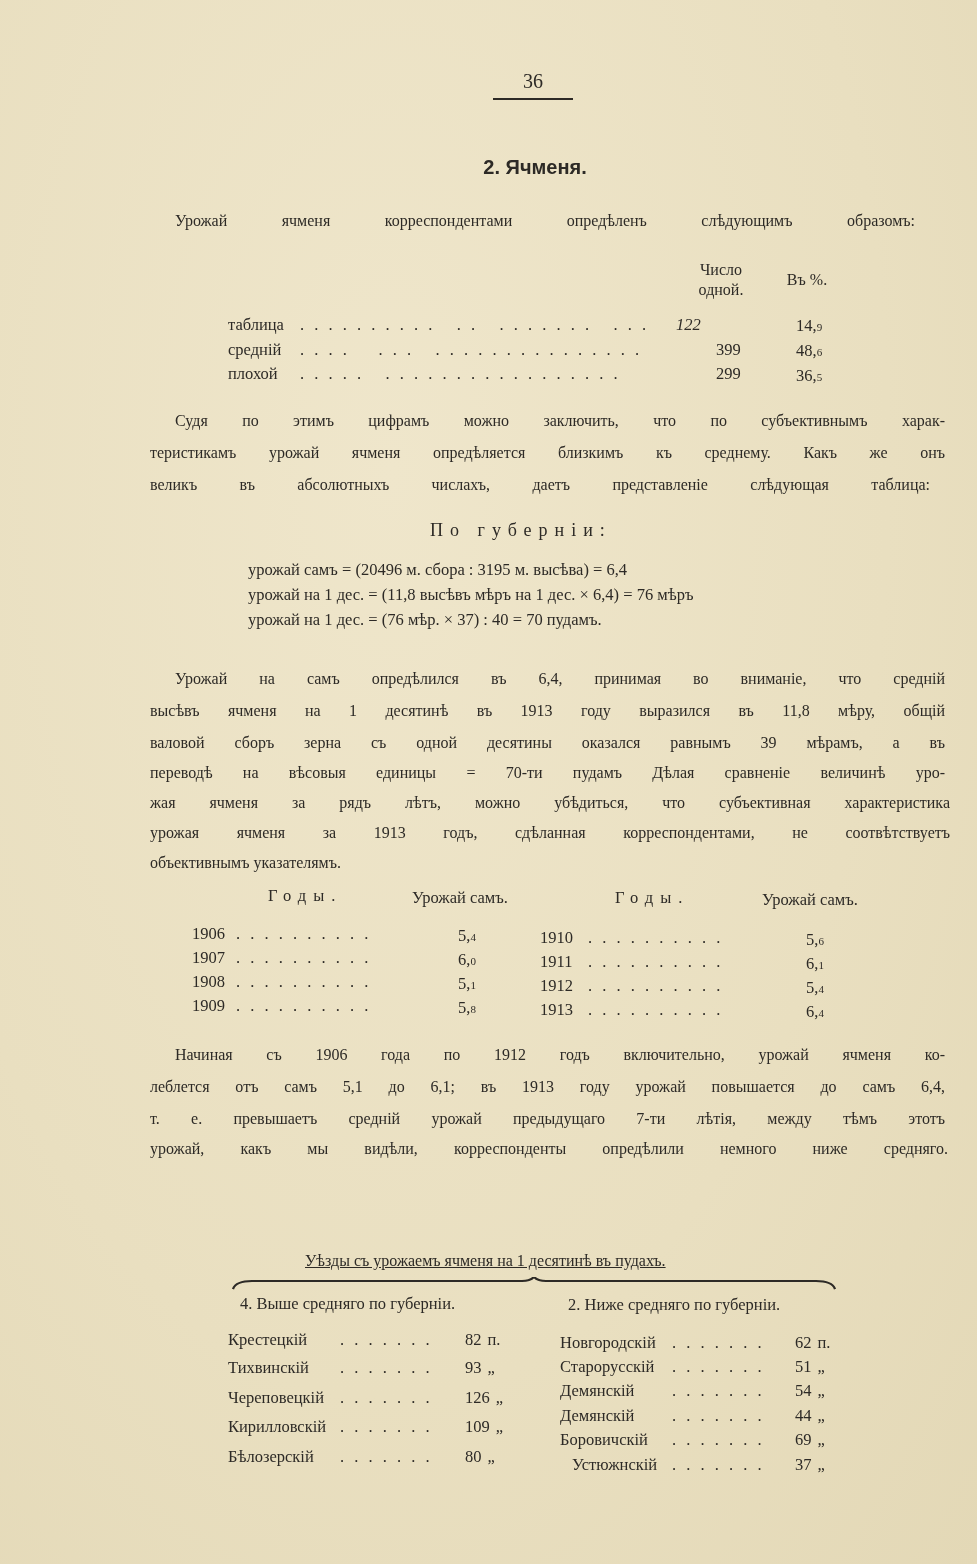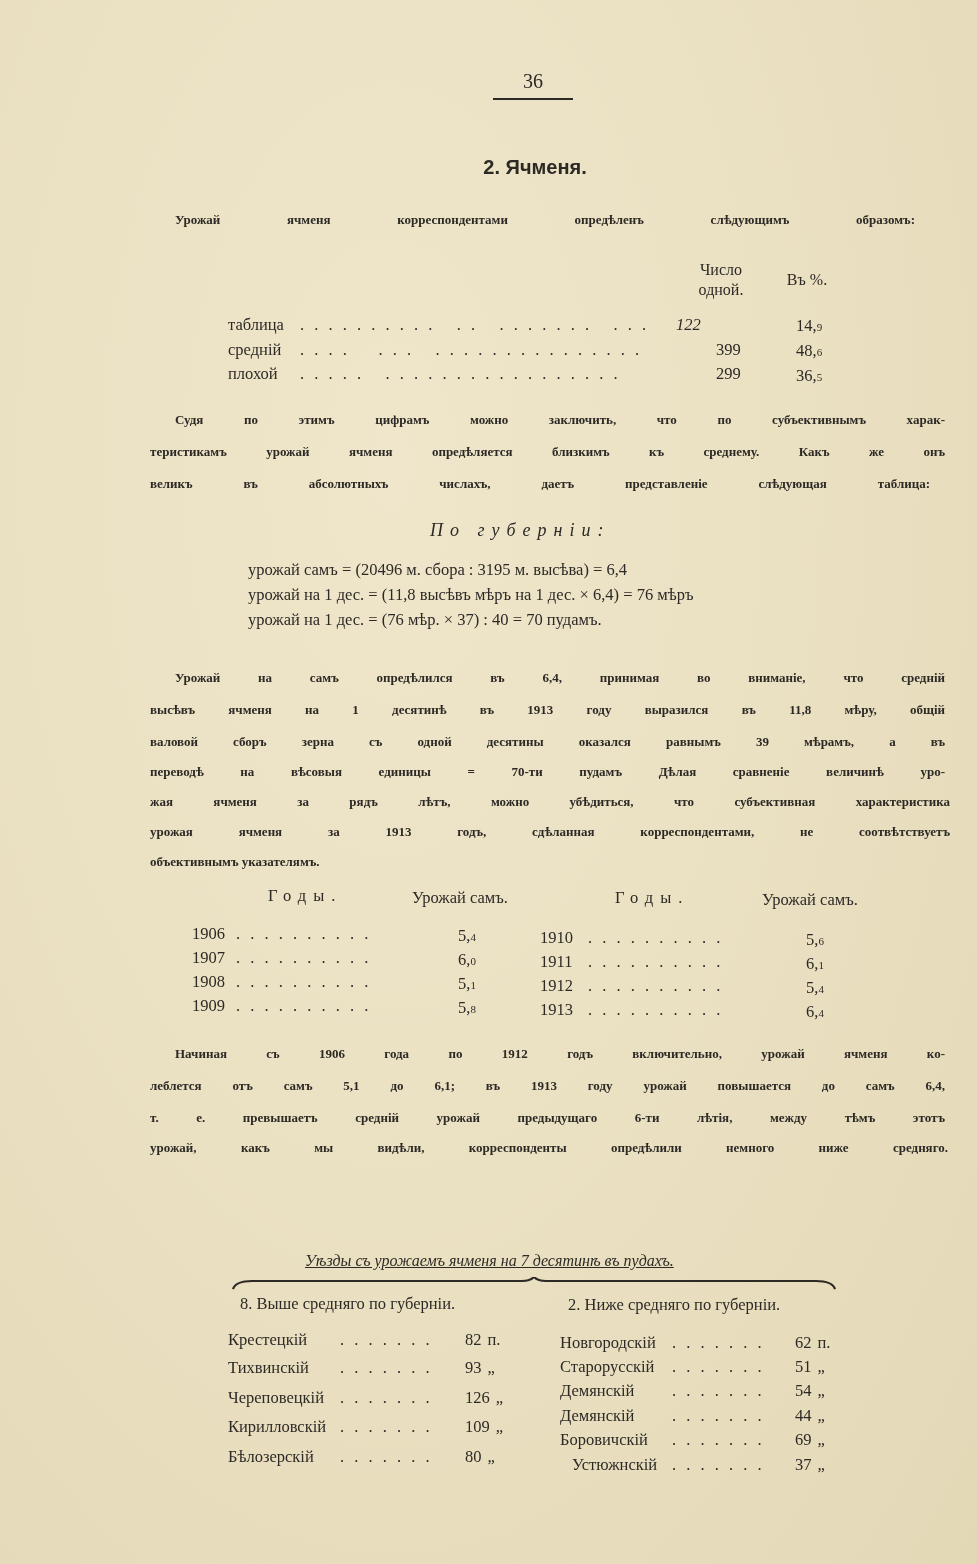--- a/index.html
+++ b/index.html
@@ -9,27 +9,27 @@
     background-image: radial-gradient(ellipse at 40% 30%, #efe6cb 0%, #e9dfc0 60%, #e3d8b6 100%);
     font-family: "Liberation Serif", "DejaVu Serif", serif;
     color: #2d2a26;
     position: relative;
   }
   .page { position: absolute; left: 0; top: 0; width: 977px; height: 1564px; }
   .abs { position: absolute; white-space: nowrap; }
   .pagenum { left: 493px; top: 70px; width: 80px; text-align: center; font-size: 20px; }
   .pagerule { left: 493px; top: 98px; width: 80px; height: 0; border-top: 2px solid #2d2a26; }
   .title { left: 0; width: 1070px; top: 156px; text-align: center; font-family: "Liberation Sans", "DejaVu Sans", sans-serif; font-weight: bold; font-size: 20px; }
-  .line { position: absolute; white-space: nowrap; font-size: 13px; font-weight: bold; }
+  .line { position: absolute; white-space: nowrap; font-size: 16px; }
   .just { text-align: justify; text-align-last: justify; }
   .hdr { font-size: 16px; text-align: center; line-height: 20px; }
   .dots { color: #2d2a26; letter-spacing: 3px; }
   .num { font-size: 17px; }
   .sub { font-size: 11px; }
-  .italic { font-style: italic; }
+  .italic { }
   .spaced { letter-spacing: 7px; }
   .brace { position: absolute; left: 232px; top: 1277px; width: 604px; height: 14px; }
   .row { position: absolute; white-space: nowrap; font-size: 16.5px; }
 </style>
 </head>
 <body>
 
 <div class="page">
 
   <div class="abs pagenum">36</div>
@@ -142,31 +142,31 @@
           <div class="row num" style="left: 540px; top: 1000px;">1913</div>
           <div class="row dots" style="left: 588px; top: 1000px;">. . . . . . . . . .</div>
           <div class="row num" style="left: 806px; top: 1002px;"><span>6</span>,<span class="sub">4</span></div>
         </div>
       </div>
   </div>
 
   <div>
     <div class="line just" style="left:175px; top:1046px; width:770px;">Начиная съ 1906 года по 1912 годъ включительно, урожай ячменя ко-</div>
     <div class="line just" style="left:150px; top:1078px; width:795px;">леблется отъ самъ 5,1 до 6,1; въ 1913 году урожай повышается до самъ 6,4,</div>
-    <div class="line just" style="left:150px; top:1110px; width:795px;">т. е. превышаетъ средній урожай предыдущаго 6-ти лѣтія, между тѣмъ этотъ</div>
+    <div class="line just" style="left:150px; top:1110px; width:795px;">т. е. превышаетъ средній урожай предыдущаго 7-ти лѣтія, между тѣмъ этотъ</div>
     <div class="line just" style="left:150px; top:1140px; width:798px;">урожай, какъ мы видѣли, корреспонденты опредѣлили немного ниже средняго.</div>
   </div>
 
 
   <div>
-    <div class="row italic" style="left:305px; top:1252px; font-size:16px; text-decoration: underline;">Уѣзды съ урожаемъ ячменя на 7 десятинѣ въ пудахъ.</div>
+    <div class="row italic" style="left:305px; top:1252px; font-size:16px; text-decoration: underline;">Уѣзды съ урожаемъ ячменя на 1 десятинѣ въ пудахъ.</div>
     <svg class="brace" viewBox="0 0 604 14">
       <path d="M1 12 Q4 4 20 4 L290 4 Q298 4 302 0 Q306 4 314 4 L584 4 Q600 4 603 12" fill="none" stroke="#2d2a26" stroke-width="2.2"></path>
     </svg>
-    <div class="row" style="left:240px; top:1294px; font-size:16.5px;">8. Выше средняго по губерніи.</div>
+    <div class="row" style="left:240px; top:1294px; font-size:16.5px;">4. Выше средняго по губерніи.</div>
     <div class="row" style="left:568px; top:1295px; font-size:16.5px;">2. Ниже средняго по губерніи.</div>
     <div id="dist-above">
         <div>
           <div class="row" style="left: 228px; top: 1330px;">Крестецкій</div>
           <div class="row dots" style="left: 340px; top: 1330px;">. . . . . . .</div>
           <div class="row" style="left: 465px; top: 1330px;"><span>82</span><span style="margin-left: 6px;">п.</span></div>
         </div>
         <div>
           <div class="row" style="left: 228px; top: 1358px;">Тихвинскій</div>
           <div class="row dots" style="left: 340px; top: 1358px;">. . . . . . .</div>

